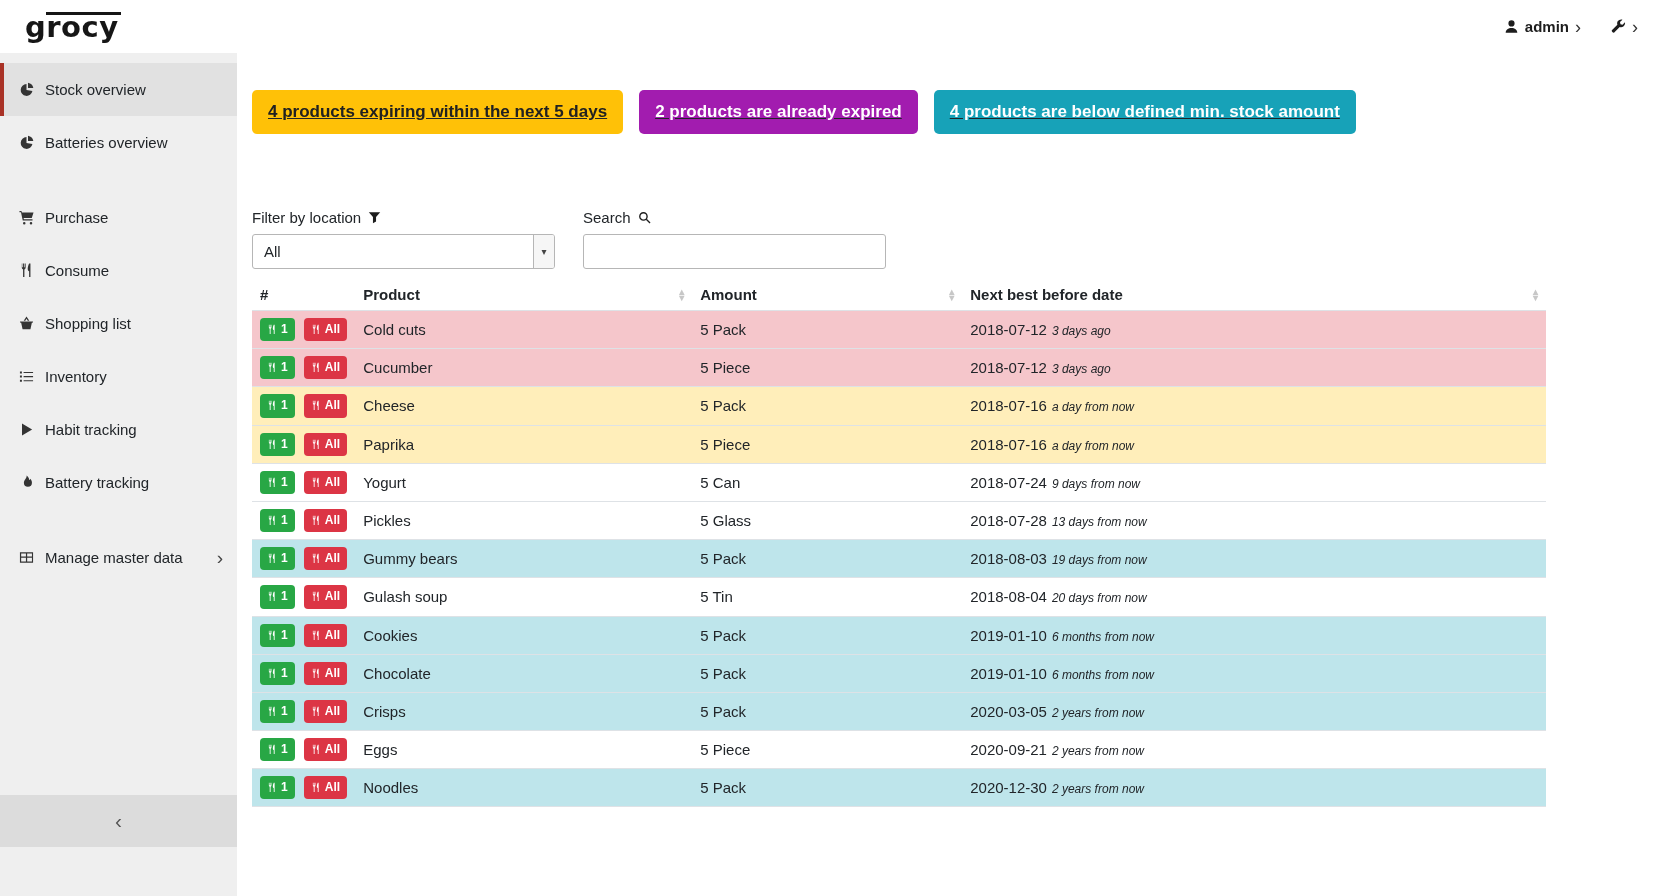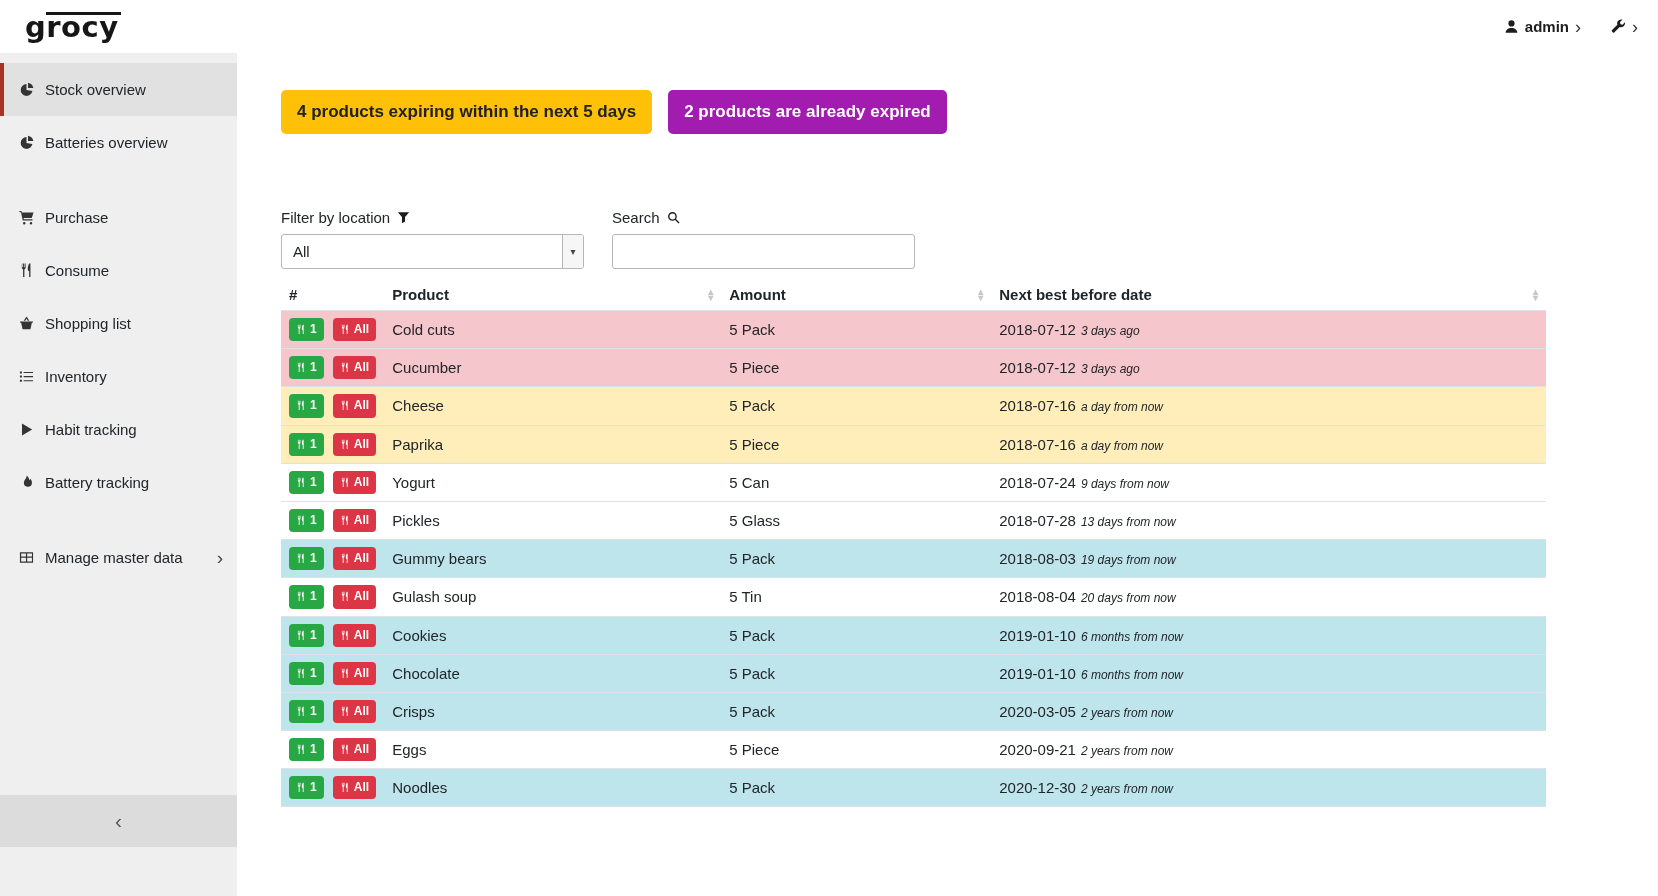--- a/index.html
+++ b/index.html
@@ -14,34 +14,34 @@
   
   .topbar{height:53px;display:flex;align-items:center;justify-content:space-between;padding:0 20px 0 25px;background:#fff;}
   .logo{position:relative;font-weight:800;font-size:29px;letter-spacing:.5px;color:#161616;cursor:pointer;font-family:"DejaVu Sans",sans-serif;}
   .logo::after{content:"";position:absolute;top:2px;left:21px;right:-2px;height:3px;background:#161616;}
   .topbar-right{display:flex;align-items:center;gap:30px;}
   .menu-entry{display:flex;align-items:center;gap:6px;cursor:pointer;font-size:15px;font-weight:700;color:#1d1d1d;}
   .menu-entry .svg-icon{width:15px;height:15px;color:#1d1d1d;}
   .chev{font-size:18px;font-weight:400;color:#333;line-height:1;}
 
   
-  .shell{display:flex;height:843px;gap:29px;}
+  .shell{display:flex;height:843px;}
   .sidebar{width:237px;background:#efefef;position:relative;flex:none;padding-top:10px;}
   .nav-item{height:53px;display:flex;align-items:center;gap:11px;padding:0 14px 0 19px;font-size:15px;cursor:pointer;color:#212529;}
   .nav-item.active{background:#e1e1e1;border-left:4px solid var(--active-nav-accent);padding-left:15px;}
   .nav-item.group-start{margin-top:22px;}
   .nav-item .svg-icon{width:15px;height:15px;color:#343434;}
   .nav-chevron{margin-left:auto;color:#444;font-size:19px;line-height:1;}
   .collapse-band{position:absolute;left:0;right:0;bottom:49px;height:52px;background:#dcdcdc;display:flex;align-items:center;justify-content:center;font-size:21px;color:#555;cursor:pointer;}
 
   
   .main{flex:1;padding:20px 112px 0 15px;background:#fff;}
   h1{font-size:37px;font-weight:400;color:#333;white-space:nowrap;}
   h1 .subtitle{color:#979797;margin-left:9px;}
-  .badges{display:flex;gap:16px;margin-top:17px;}
+  .badges{display:flex;gap:16px;margin-top:17px;text-decoration:underline;}
   .badge{padding:12px 16px;border-radius:5px;font-size:17px;font-weight:700;cursor:pointer;white-space:nowrap;}
   .controls{display:flex;gap:28px;margin-top:27px;}
   .control{width:303px;margin-top:48px;}
   .control-label{display:flex;align-items:center;gap:7px;font-size:15px;margin-bottom:8px;}
   .control-label .svg-icon{width:13px;height:13px;color:#1d1d1d;}
   .select{height:35px;border:1px solid #b6b6b6;border-radius:3px;background:#fff;display:flex;align-items:center;cursor:pointer;overflow:hidden;}
   .select-value{flex:1;padding:0 11px;font-size:15px;}
   .select-arrow{width:21px;align-self:stretch;border-left:1px solid #b6b6b6;background:#f6f6f6;display:flex;align-items:center;justify-content:center;font-size:10px;color:#444;}
   .search-input{width:100%;height:35px;border:1px solid #b6b6b6;border-radius:3px;padding:0 11px;font-size:15px;font-family:inherit;outline:none;}
 
@@ -185,20 +185,23 @@
   </nav>
 
   <main class="main">
 
     <div class="badges">
         <div class="badge" style="background: rgb(255, 193, 7); color: rgb(33, 33, 33);">
     <span>4 products expiring within the next 5 days</span>
   </div>
         <div class="badge" style="background: #a21caf; color: rgb(255, 255, 255);">
     <span>2 products are already expired</span>
+  </div>
+        <div class="badge" style="background: rgb(23, 162, 184); color: rgb(255, 255, 255);">
+    <span>4 products are below defined min. stock amount</span>
   </div>
       </div>
 
     <div class="controls">
       <div class="control">
         <div class="control-label">
           <span>Filter by location</span>
           <span class="svg-icon">
               <svg viewBox="0 0 16 16" fill="currentColor">
                 <path d="M1 1.5h14L9.9 7.4v5.4l-3.8 2.2V7.4z"></path>

